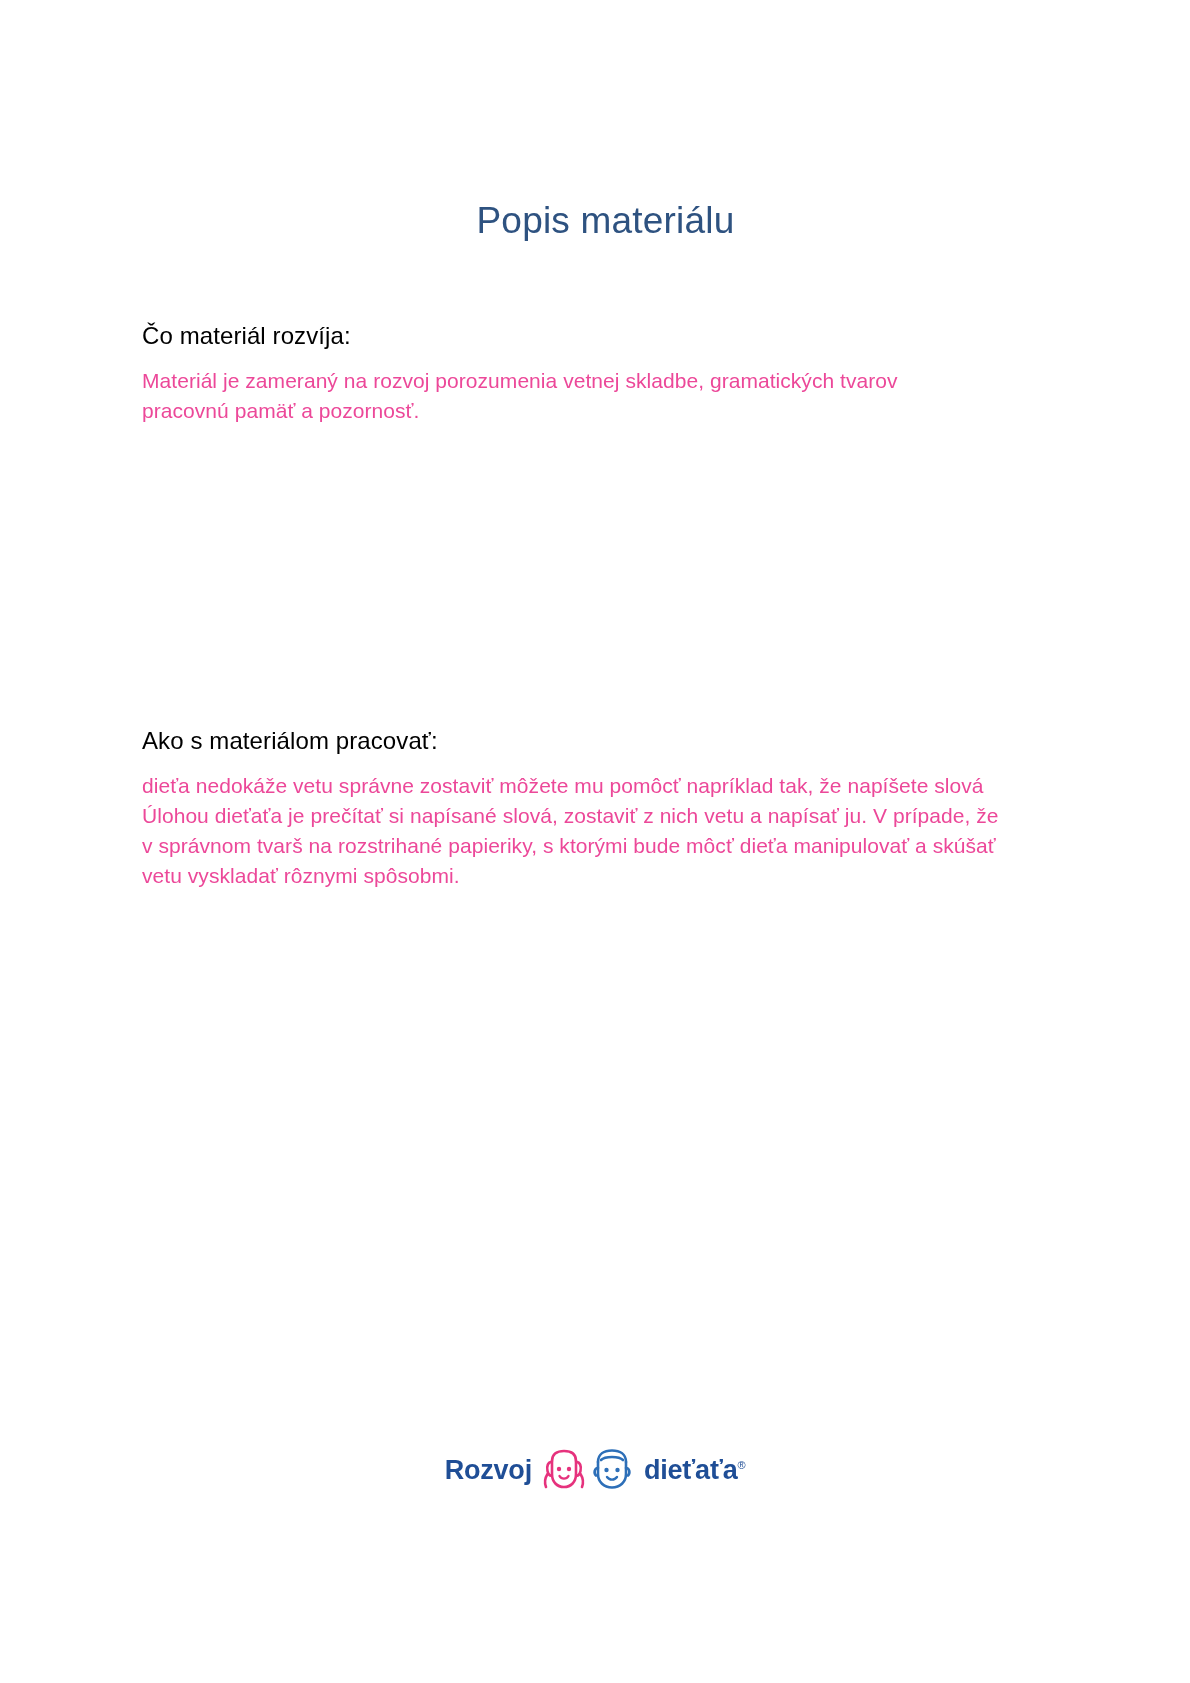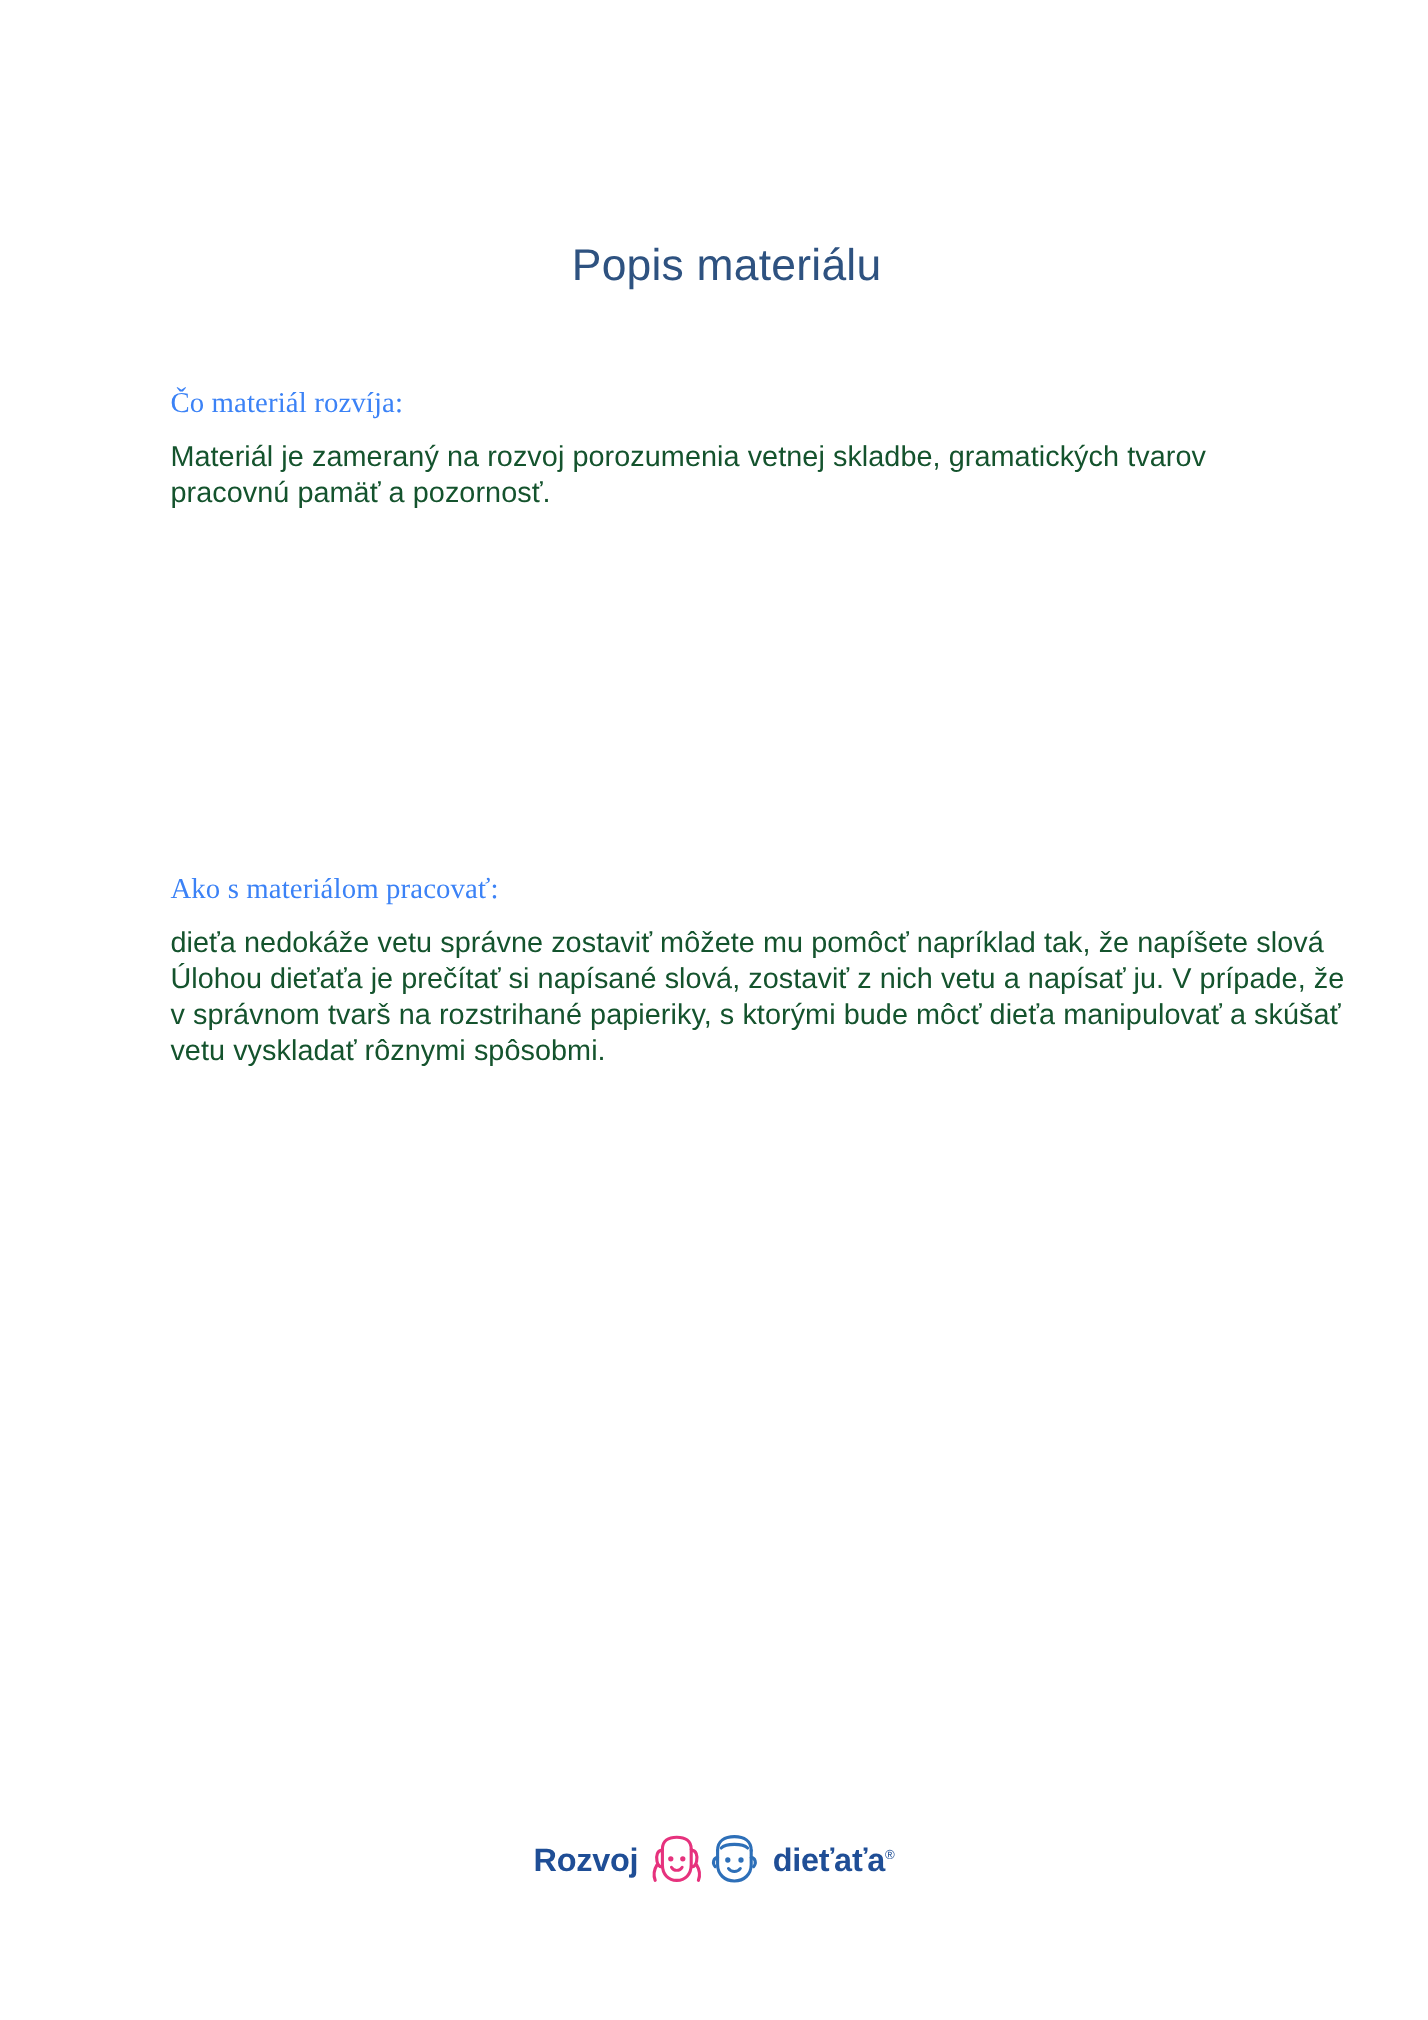--- a/index.html
+++ b/index.html
@@ -46,48 +46,47 @@
   }
 
   .section {
     position: relative;
   }
 
   .section-heading {
     font-size: 24px;
     line-height: 32px;
     font-weight: 400;
-    color: #3b82f6;
+    color: #000000;
     margin: 0 0 14px 0;
     letter-spacing: 0.1px;
-    font-family: Liberation Serif, serif;
   }
 
   .section-body {
-    font-size: 24px;
+    font-size: 21px;
     line-height: 30px;
-    color: #14532d;
+    color: #ec4899;
     margin: 0;
     letter-spacing: 0.05px;
   }
 
   .section-body .ln {
     display: block;
     white-space: nowrap;
   }
 
   .sp-1 { height: 132px; }
   .sp-2 { height: 167px; }
 
   
   .footer-logo {
     position: absolute;
     left: 0;
     right: 0;
-    top: 1528px;
+    top: 1448px;
     display: flex;
     align-items: center;
     justify-content: center;
     gap: 9px;
   }
 
   .logo-word {
     font-size: 27px;
     font-weight: 700;
     color: #1f4e96;

